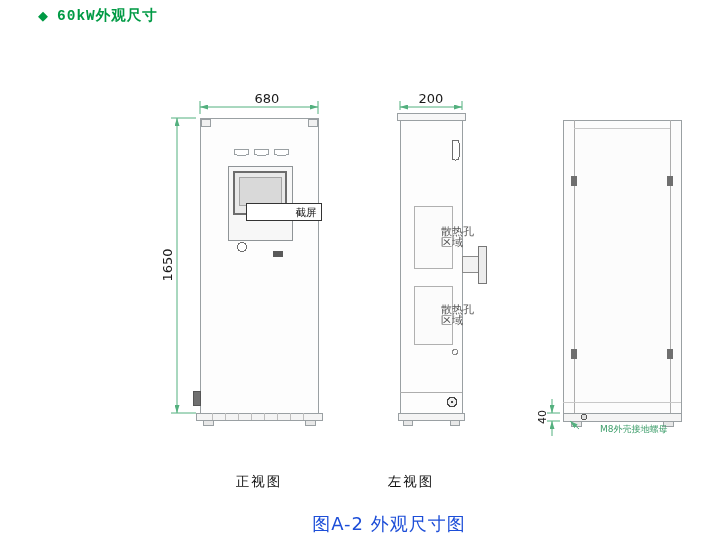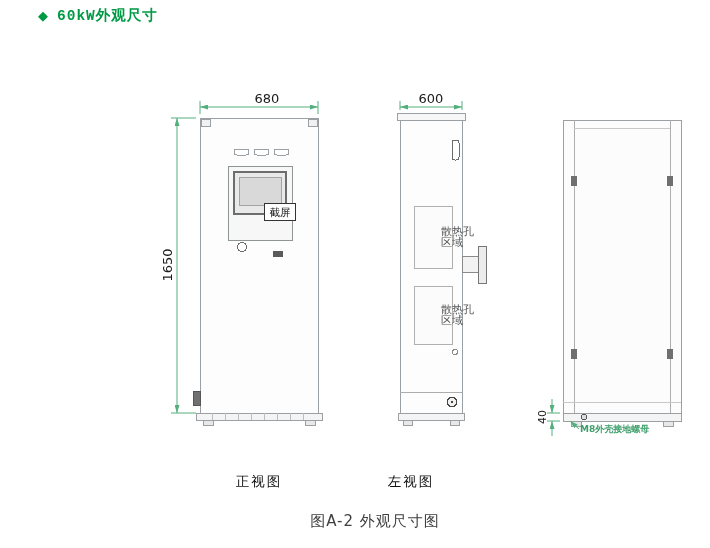--- a/index.html
+++ b/index.html
@@ -12,38 +12,38 @@
     overflow:hidden;
   }
   .abs{position:absolute;}
   .heading-row{
     left:38px;top:6px;
     display:flex;align-items:center;gap:9px;
   }
   .bullet{color:#009A44;font-size:13px;line-height:18px;}
   .heading-text{color:#009A44;font-size:14.5px;font-weight:bold;letter-spacing:1px;font-family:Liberation Mono, monospace;}
   .intro-text{left:8px;top:42px;font-size:13.5px;color:#111;letter-spacing:0.5px;}
-  .caption{left:265px;top:512px;width:220px;text-align:center;font-size:15px;color:#404040;letter-spacing:1px;}
+  .caption{left:279px;top:512px;width:220px;text-align:center;font-size:18px;color:#1d4ed8;letter-spacing:1px;}
   .view-label{top:473px;text-align:center;font-size:13.5px;color:#111;letter-spacing:2px;font-family:Liberation Mono, monospace;}
   .dim-text{font-size:13px;color:#1a1a1a;text-align:center;}
   .dim-text-sm{font-size:11px;color:#1a1a1a;text-align:center;}
   .rot{transform:rotate(-90deg);transform-origin:center center;}
   .screen-label{
-    left:264px;top:203px;width:30px;height:16px;
+    left:246px;top:203px;width:30px;height:16px;
     border:1px solid #333;background:#ffffff;
-    font-size:10.5px;line-height:16px;text-align:center;color:#111;
+    font-size:10.5px;line-height:16px;text-align:center;color:#111;padding-left:44px;
   }
   .vent-label{
     left:441px;width:34px;text-align:left;
     font-size:11px;line-height:11px;color:#555;
     word-break:break-all;
   }
   .ground-label{
-    left:580px;top:423px;
-    font-size:9px;color:#3E9E6B;white-space:nowrap;font-weight:bold;
+    left:600px;top:423px;
+    font-size:9px;color:#3E9E6B;white-space:nowrap;
   }
   svg{position:absolute;left:0;top:0;}
 </style>
 </head>
 <body>
 
 <div class="page">
 
   <div class="abs heading-row">
     <span class="bullet">◆</span>
@@ -140,21 +140,21 @@
       <line x1="560" y1="413" x2="547" y2="413"></line>
       <line x1="560" y1="421" x2="547" y2="421"></line>
       <line x1="552" y1="399" x2="552" y2="413" marker-end="url(#dimArrow)"></line>
       <line x1="552" y1="436" x2="552" y2="421" marker-end="url(#dimArrow)"></line>
 
       <line x1="579" y1="429" x2="570" y2="421" marker-end="url(#dimArrow)"></line>
     </g>
   </svg>
 
   <div class="abs dim-text" style="left:245px;top:91px;width:44px;">680</div>
-  <div class="abs dim-text" style="left:409px;top:91px;width:44px;">600</div>
+  <div class="abs dim-text" style="left:409px;top:91px;width:44px;">200</div>
   <div class="abs dim-text rot" style="left:145px;top:258px;width:44px;height:14px;">1650</div>
   <div class="abs dim-text-sm rot" style="left:529px;top:410px;width:28px;height:14px;">40</div>
 
   <div class="abs screen-label">截屏</div>
 
   <div class="abs vent-label" style="top:226px;">散热孔区域</div>
   <div class="abs vent-label" style="top:304px;">散热孔区域</div>
 
   <div class="abs ground-label">M8外壳接地螺母</div>
 

